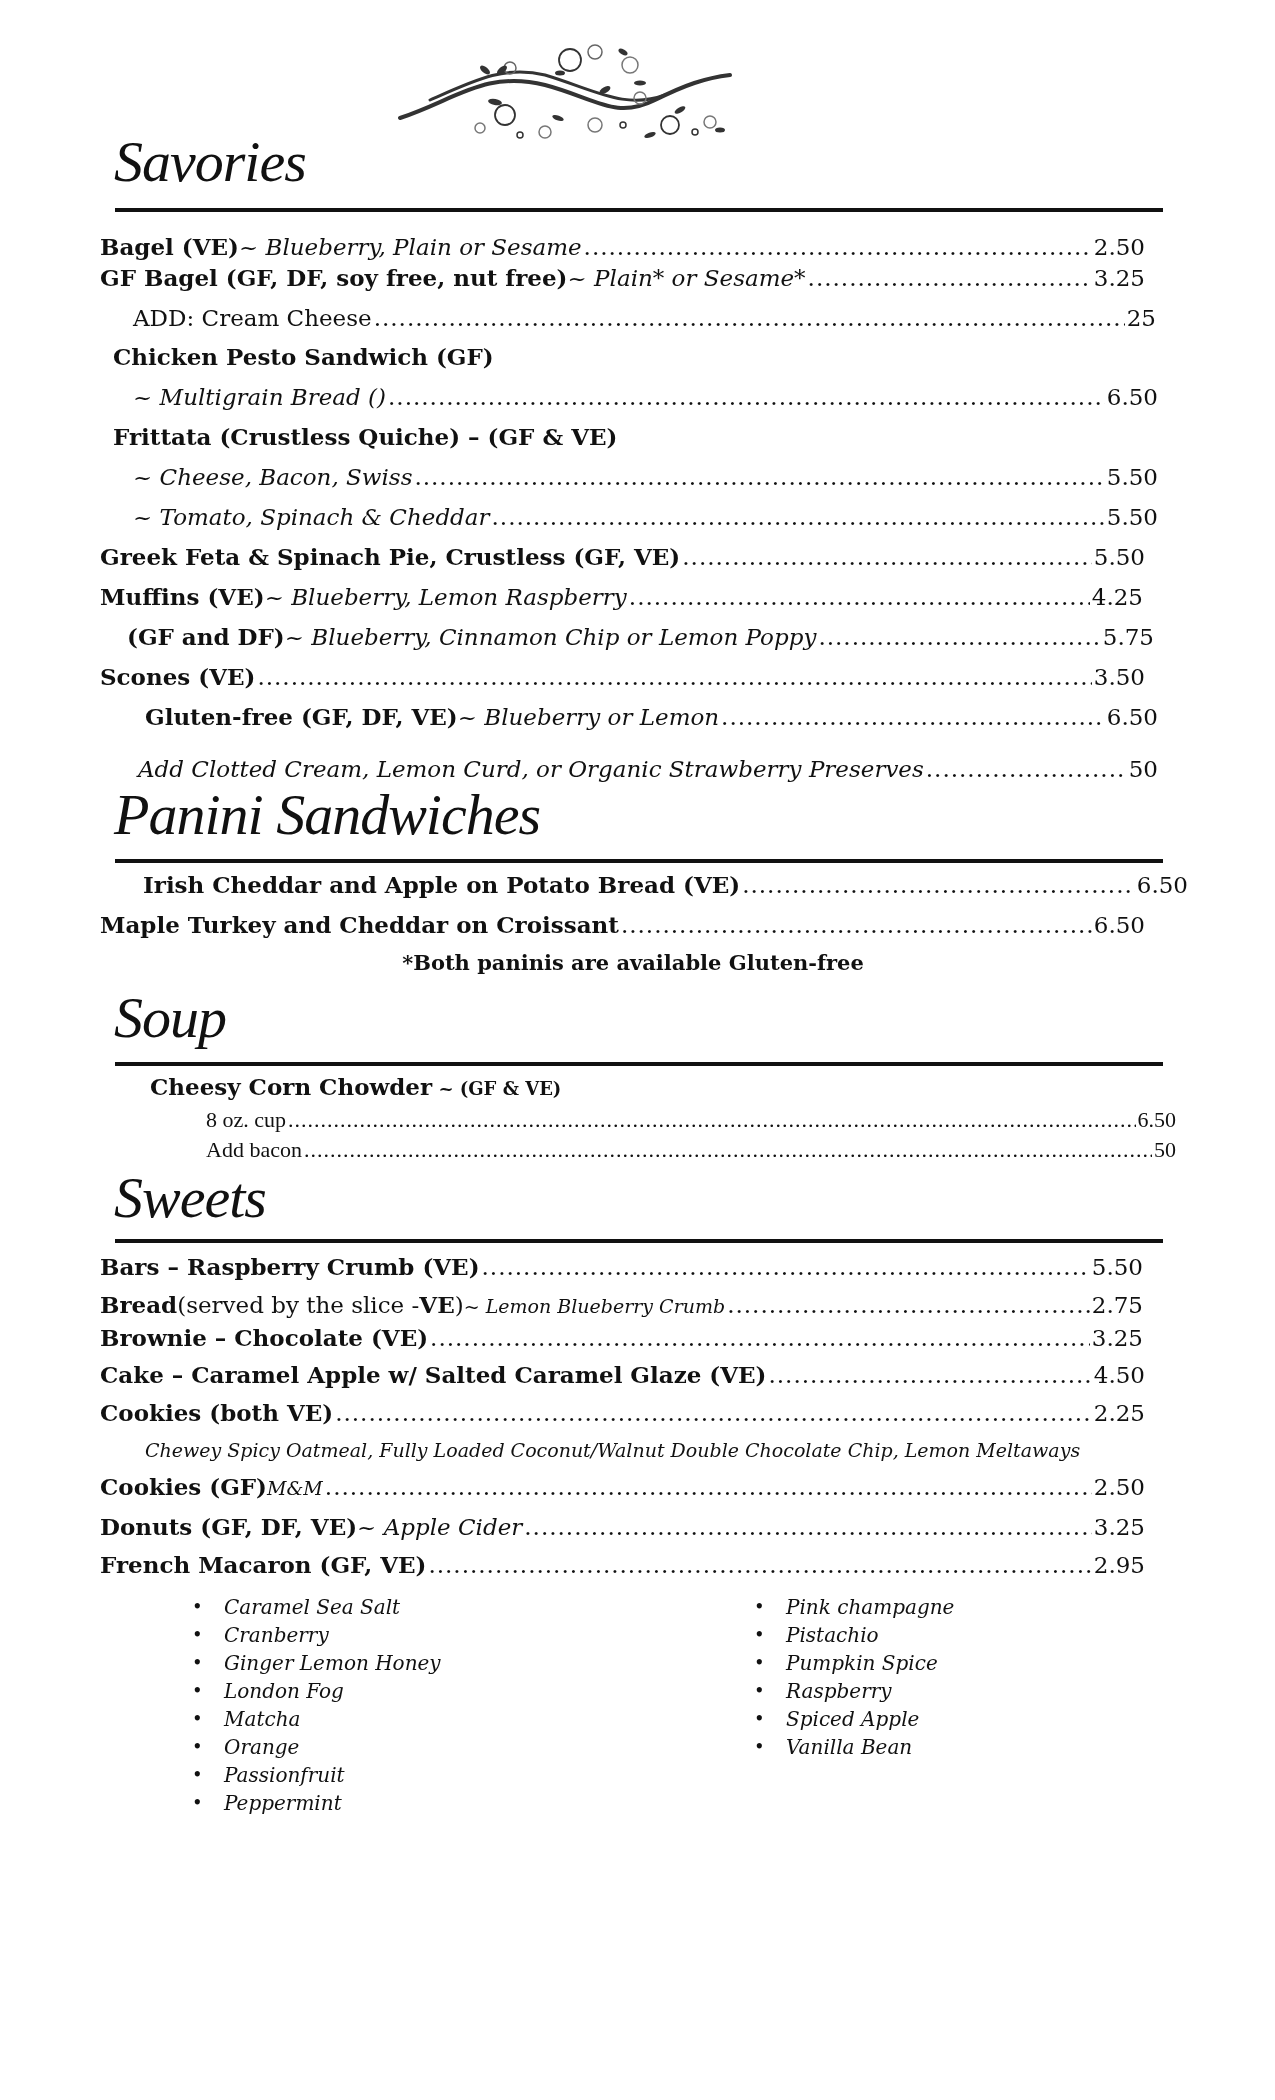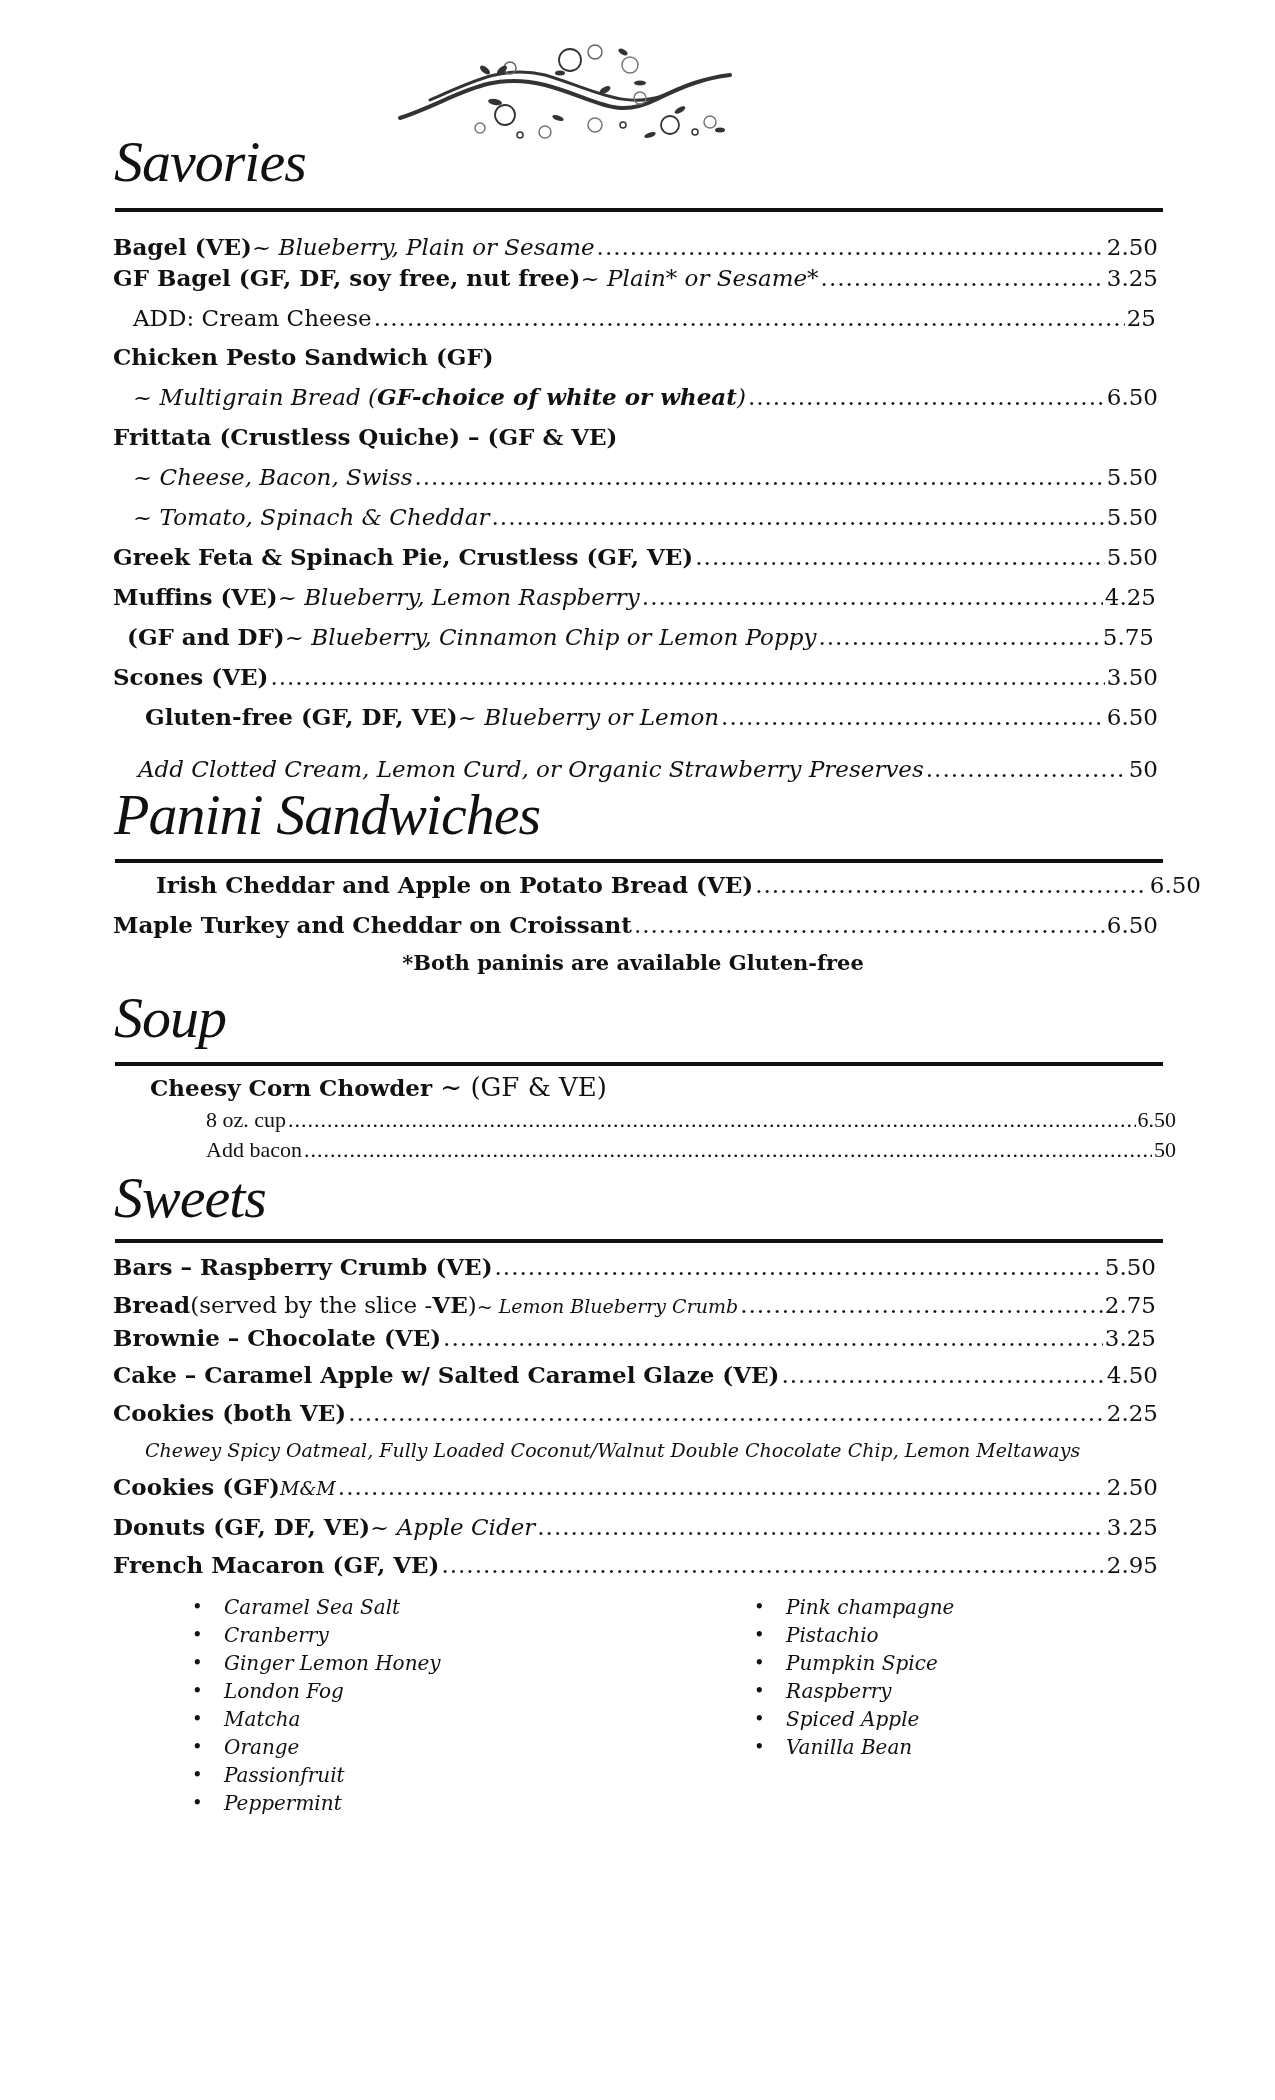--- a/index.html
+++ b/index.html
@@ -2,36 +2,36 @@
 <html><head>
 <meta charset="utf-8">
 <style>
   html, body { margin:0; padding:0; background:#ffffff; }
   body { width:1275px; height:2100px; position:relative; overflow:hidden; color:#111111;
          font-family:"DejaVu Serif", "Liberation Serif", serif; }
   .ornament { position:absolute; left:395px; top:40px; width:340px; height:100px; }
   .sec-title { position:absolute; left:114px; font-family:"Liberation Serif", serif; font-style:italic;
                font-size:58px; line-height:1; color:#111; letter-spacing:-1px; }
   .rule { position:absolute; left:115px; width:1048px; height:4px; background:#111; }
-  .row { position:absolute; left:113px; width:1045px; height:34px; display:flex; align-items:baseline;
+  .row { position:absolute; left:100px; width:1045px; height:34px; display:flex; align-items:baseline;
          font-size:23px; line-height:34px; white-space:nowrap; }
   .row .name { font-weight:bold; }
   .row .desc { font-style:italic; font-weight:normal; }
   .row .note { font-weight:normal; }
   .row .bold-it { font-style:italic; font-weight:bold; }
   .row .leader { flex:1; overflow:hidden; margin:0 2px; font-weight:normal; letter-spacing:1px; }
   .row .leader::before { content:"...................................................................................................................................................................................................................................................................................."; }
   .row .price { font-weight:normal; }
   .hdr { position:absolute; font-size:23px; line-height:34px; white-space:nowrap; }
   .hdr .name { font-weight:bold; }
   .center-note { position:absolute; left:0; width:1266px; text-align:center; font-weight:bold; font-size:21px; line-height:30px; }
   .italic-note { position:absolute; left:145px; font-style:italic; font-size:19px; line-height:30px; white-space:nowrap; }
   .soup-row { font-family:"Liberation Serif", serif; font-size:22px; }
   .soup-hdr { font-size:23px; }
-  .soup-hdr .tags { font-size:26px; font-weight:normal; }
+  .soup-hdr .tags { font-size:18px; font-weight:bold; }
   .list { position:absolute; list-style:none; margin:0; padding:0; }
   .list li { position:relative; height:28px; line-height:28px; font-style:italic; font-size:20px; padding-left:32px; white-space:nowrap; }
   .list li .bullet { position:absolute; left:0; top:0; font-style:normal; font-size:18px; }
 </style>
 </head>
 <body>
 
 <svg class="ornament" viewBox="0 0 340 100" xmlns="http://www.w3.org/2000/svg">
   <g fill="none" stroke="#333" stroke-linecap="round">
     <path d="M5 78 C 60 60, 90 30, 150 45 C 200 58, 220 80, 260 60 C 290 45, 310 38, 335 35" stroke-width="4"></path>
@@ -84,21 +84,20 @@
 <div class="row" style="top:301px; left:133px; width:1023px;">
   <span class="note">ADD: Cream Cheese </span>
   <span class="leader"></span>
   <span class="price">25</span>
 </div>
 <div class="hdr" style="top:340px; left:113px;">
   <span class="name">Chicken Pesto Sandwich (GF)</span>
 </div>
 <div class="row" style="top:380px; left:133px; width:1025px;">
   <span class="desc">~ Multigrain Bread (</span>
-  <span class="bold-it">GF-choice of white or wheat</span>
   <span class="desc">)</span>
   <span class="leader"></span>
   <span class="price">6.50</span>
 </div>
 <div class="hdr" style="top:420px; left:113px;">
   <span class="name">Frittata (Crustless Quiche) – (GF &amp; VE)</span>
 </div>
 <div class="row" style="top:460px; left:133px; width:1025px;">
   <span class="desc">~ Cheese, Bacon, Swiss</span>
   <span class="leader"></span>

